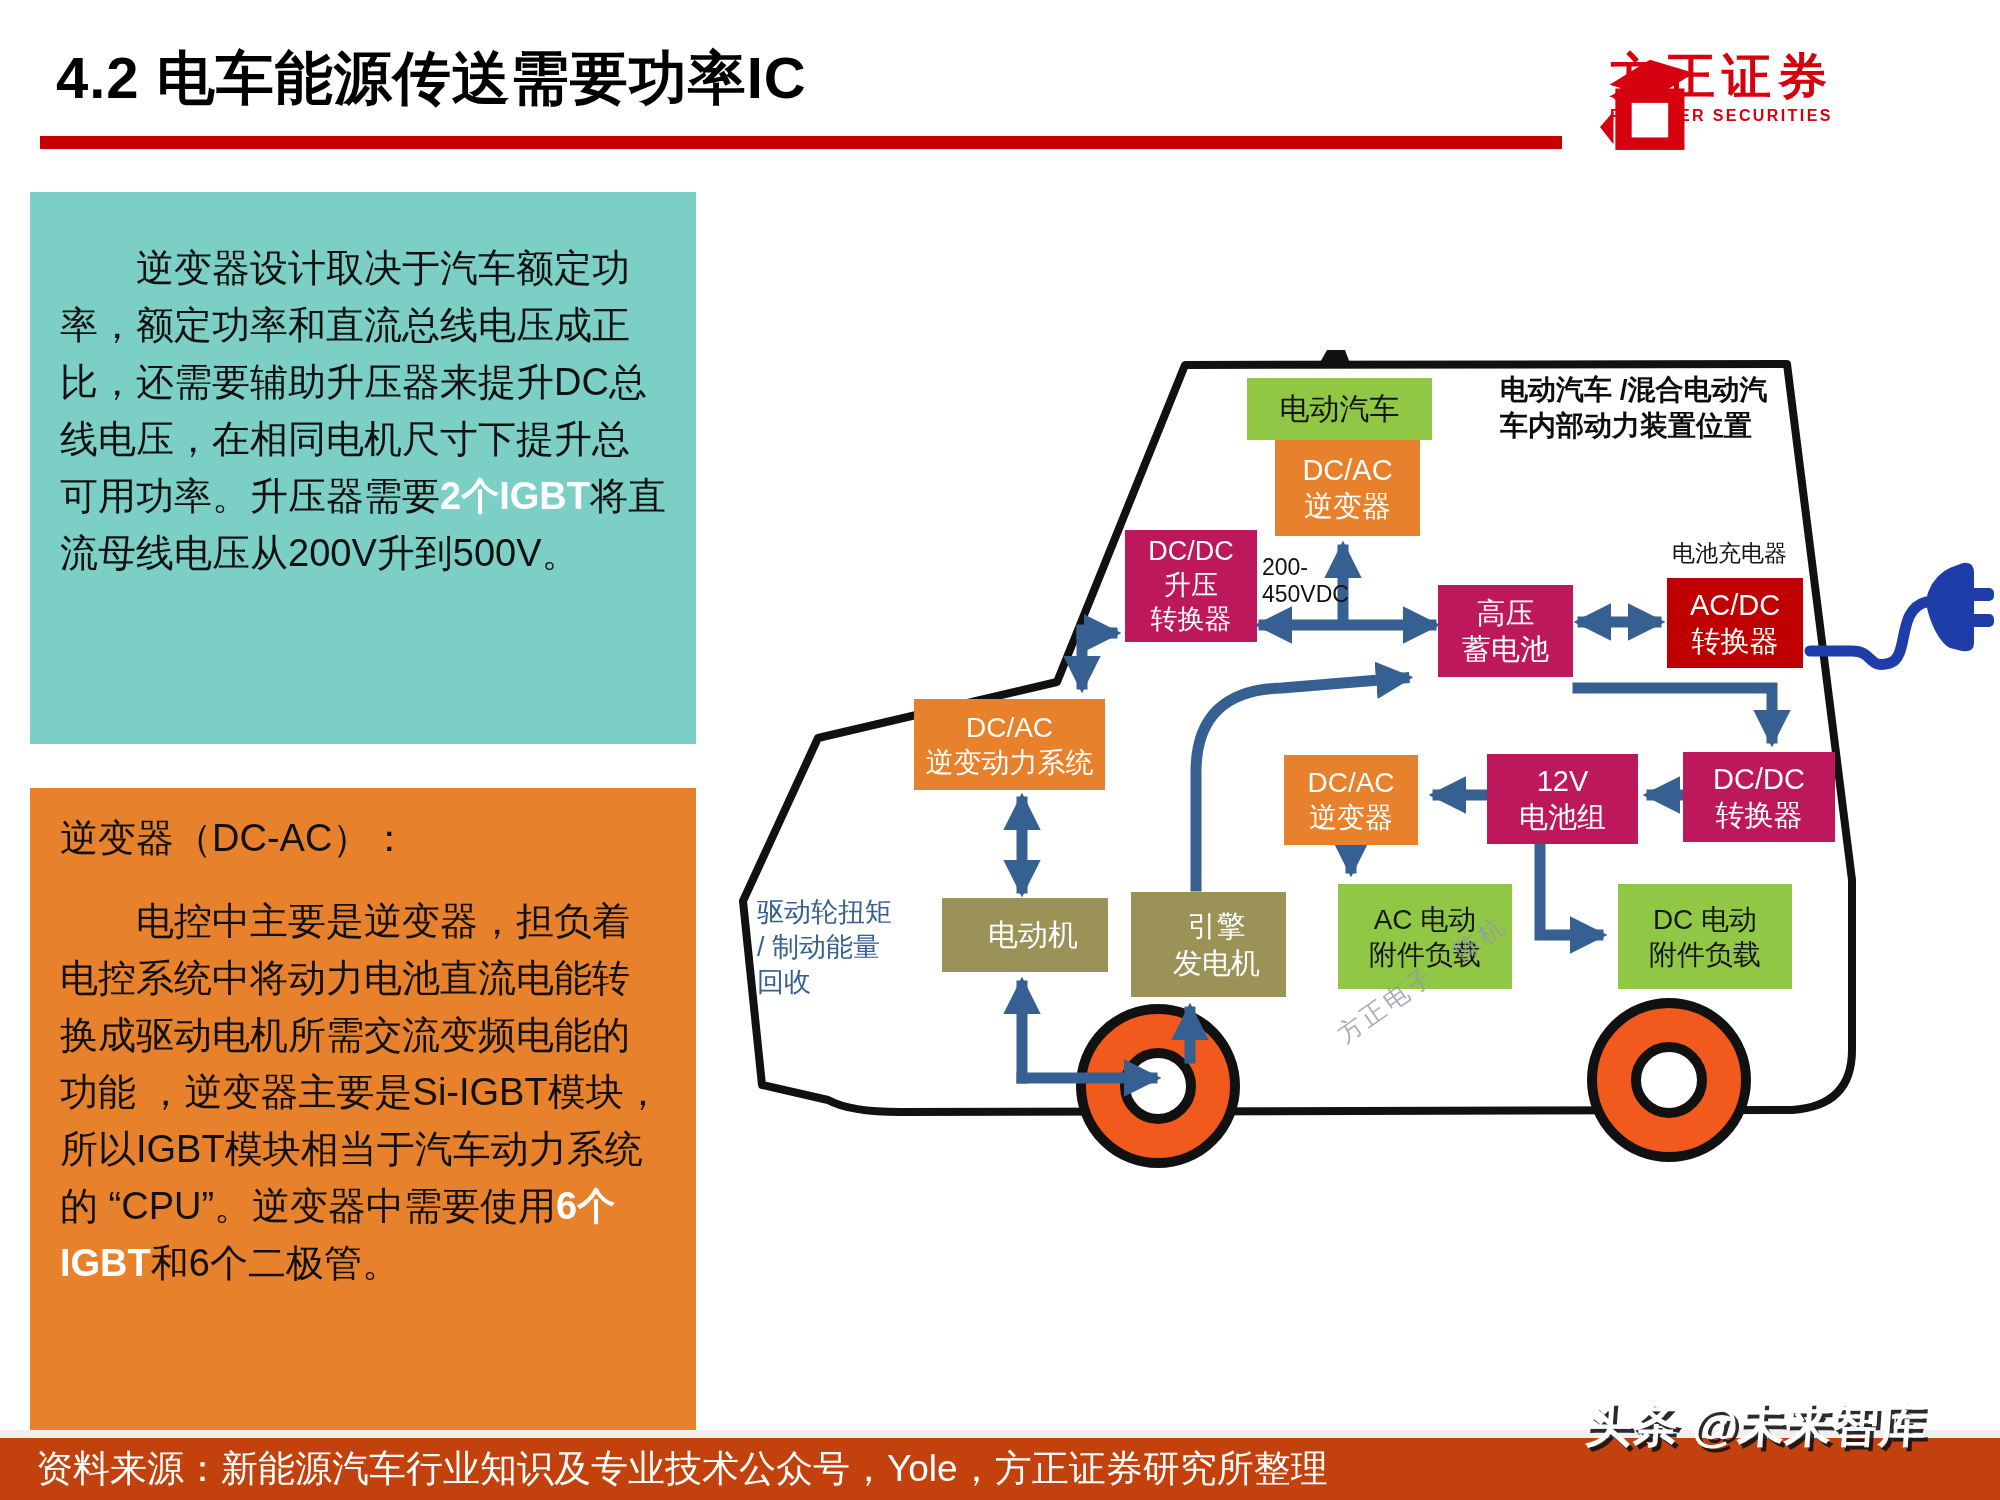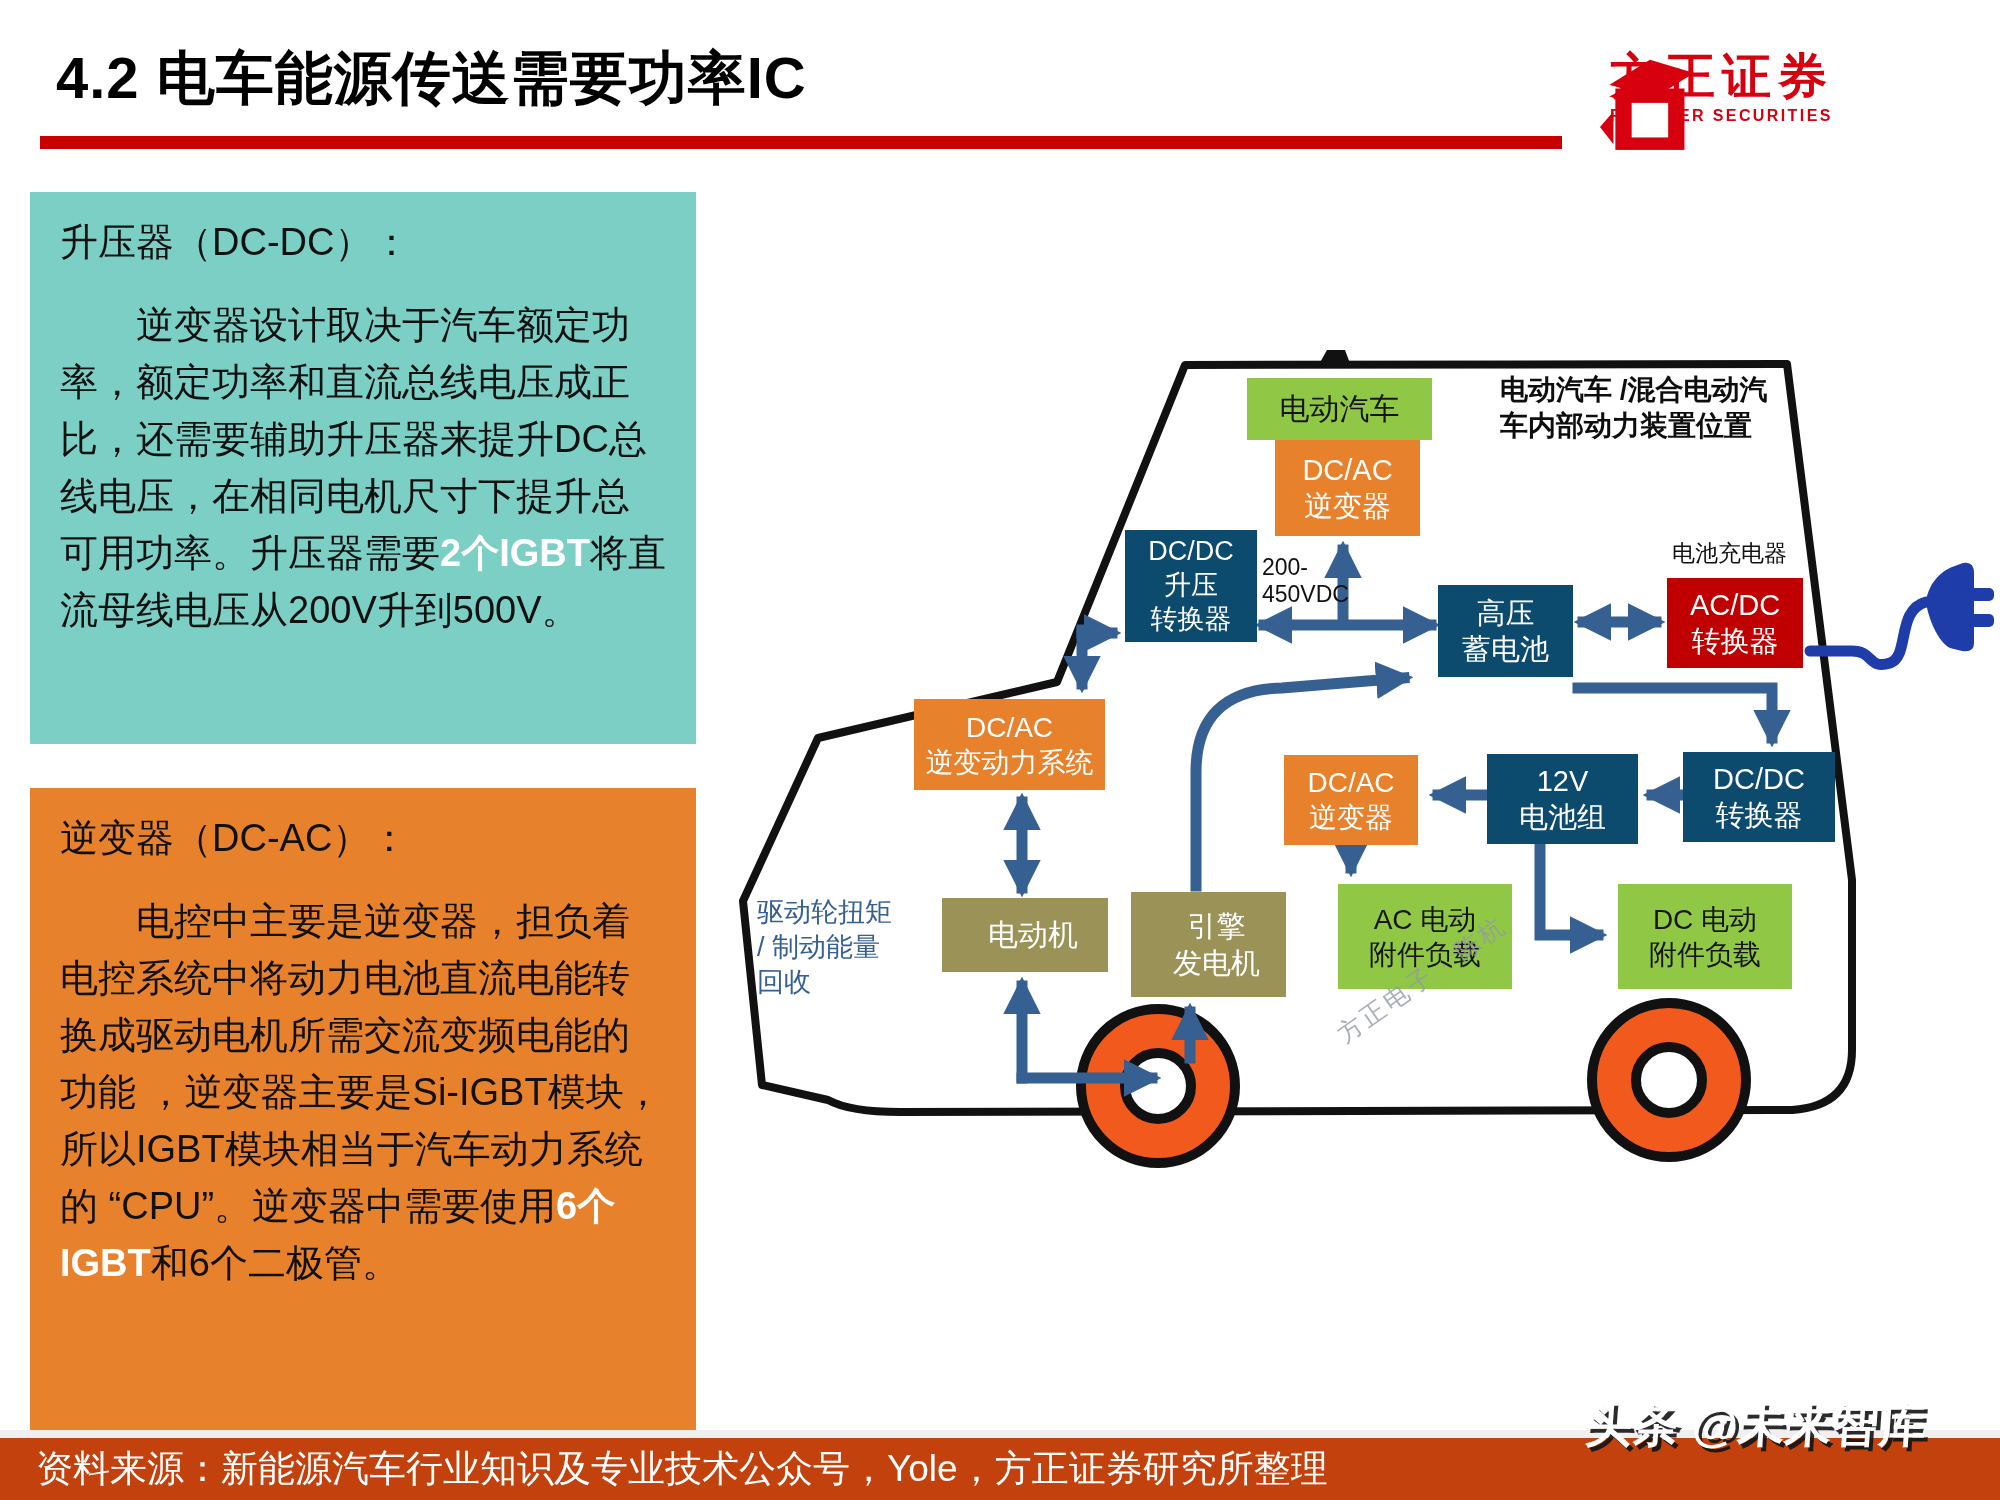--- a/index.html
+++ b/index.html
@@ -18,21 +18,21 @@
   
   .panel{left:30px;width:666px;box-sizing:border-box;padding:22px 30px;font-size:38px;line-height:1.5;color:#111;}
   .panel-teal{top:192px;height:552px;background:#7bcfc5;}
   .panel-orange{top:788px;height:642px;background:#e8812c;}
   .panel h3{margin:0;font-size:38px;font-weight:normal;line-height:1.5;}
   .panel p{margin:26px 0 0 0;text-indent:2em;}
   .hl{color:#ffffff;font-weight:bold;}
   
   .dbox{display:flex;align-items:center;justify-content:center;text-align:center;
         white-space:pre-line;box-sizing:border-box;color:#fff;line-height:1.25;}
-  .teal{background:#0c4a6e;}
+  .teal{background:#be185d;}
   .orangeb{background:#e8812c;}
   .greenb{background:#90c846;color:#161616;}
   .redb{background:#c00000;}
   .oliveb{background:#9a9256;padding-left:16px;}
   .dlabel{color:#111;white-space:pre-line;}
   .caption{left:1500px;top:372px;width:310px;font-size:28px;font-weight:bold;line-height:1.28;color:#0d0d0d;white-space:pre-line;}
   .charger-label{left:1672px;top:538px;font-size:23px;color:#111;}
   .voltage-label{left:1262px;top:554px;font-size:23px;line-height:1.18;color:#111;white-space:pre-line;}
   .torque-label{left:757px;top:895px;width:170px;font-size:27px;line-height:1.3;color:#376092;white-space:pre-line;}
   .diag-watermark{left:1340px;top:1020px;font-size:25px;letter-spacing:3px;color:rgba(148,153,164,0.8);
@@ -58,21 +58,20 @@
     <rect x="16" y="40" width="72" height="64" fill="#d7000f"></rect>
     <rect x="33" y="55" width="38" height="36" fill="#ffffff"></rect>
   </svg>
   <div class="logo-text">
     <span class="logo-cn">方正证券</span>
     <span class="logo-en">FOUNDER SECURITIES</span>
   </div>
 </div>
 
 <div class="abs panel panel-teal">
-  <h3>升压器（DC-DC）：</h3>
   <p><span>逆变器设计取决于汽车额定功率，额定功率和直流总线电压成正比，还需要辅助升压器来提升DC总线电压，在相同电机尺寸下提升总可用功率。升压器需要</span><span class="hl">2个IGBT</span><span>将直流母线电压从200V升到500V。</span></p>
 </div>
 
 <div class="abs panel panel-orange">
   <h3>逆变器（DC-AC）：</h3>
   <p><span>电控中主要是逆变器，担负着电控系统中将动力电池直流电能转换成驱动电机所需交流变频电能的功能 ，逆变器主要是Si-IGBT模块，所以IGBT模块相当于汽车动力系统的 “CPU”。逆变器中需要使用</span><span class="hl">6个IGBT</span><span>和6个二极管。</span></p>
 </div>
 
 <svg width="2000" height="1500" viewBox="0 0 2000 1500">
   <defs>

